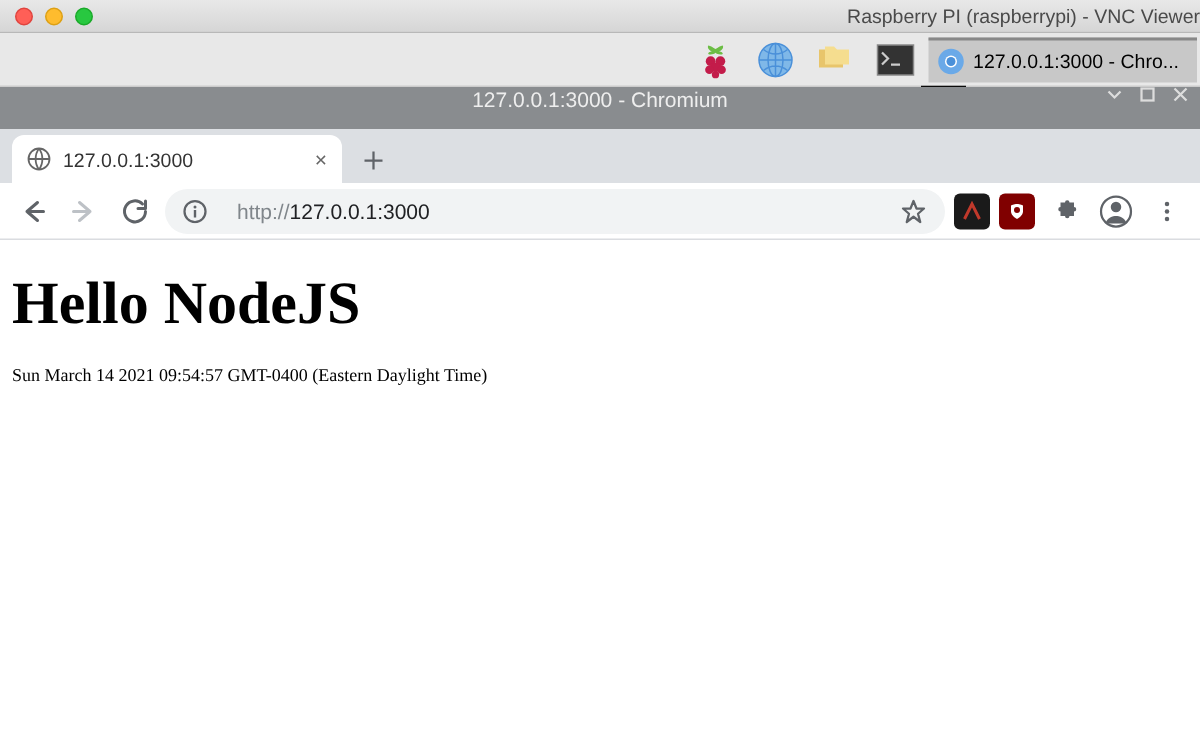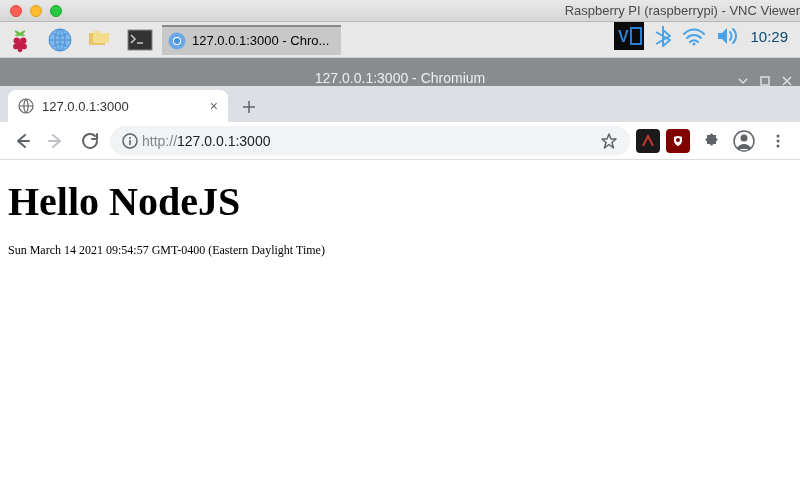--- a/index.html
+++ b/index.html
@@ -8,43 +8,43 @@
   
   .mac-titlebar { height: 22px; background: linear-gradient(#e8e8e8, #d6d6d6); display: flex; align-items: center; position: relative; border-bottom: 1px solid #b8b8b8; }
   .traffic-lights { display: flex; gap: 8px; padding-left: 10px; }
   .tl { width: 12px; height: 12px; border-radius: 50%; }
   .tl.red { background: #ff5f57; border: 0.5px solid #e0443e; }
   .tl.yellow { background: #febc2e; border: 0.5px solid #dda014; }
   .tl.green { background: #28c840; border: 0.5px solid #1aaa29; }
   .mac-title { position: absolute; left: 0; right: 0; text-align: right; font-size: 13px; color: #4a4a4a; pointer-events: none; }
   
   
-  .pi-taskbar { height: 36px; background: #e8e8e8; display: flex; align-items: flex-start; border-bottom: 1px solid #ccc; }
+  .pi-taskbar { height: 36px; background: #e8e8e8; display: flex; align-items: flex-end; border-bottom: 1px solid #ccc; flex-direction: column; }
   .pi-left { display: flex; align-items: center; height: 100%; }
   .pi-btn { height: 36px; width: 40px; display: flex; align-items: center; justify-content: center; }
   .pi-task { height: 30px; background: #c8c8c8; display: flex; align-items: center; padding: 0 12px 0 6px; margin: 0 2px; border-top: 2px solid #888; font-size: 13px; gap: 6px; max-width: 200px; overflow: hidden; white-space: nowrap; }
   .pi-right { margin-left: auto; display: flex; align-items: center; gap: 10px; padding-right: 12px; }
   .pi-clock { font-size: 15px; color: #0c4a6e; }
   
   
-  .chrome-titlebar { height: 28px; background: #898c8f; display: flex; align-items: flex-end; justify-content: center; position: relative; color: #fff; font-size: 14px; }
+  .chrome-titlebar { height: 28px; background: #898c8f; display: flex; align-items: flex-start; justify-content: center; position: relative; color: #fff; font-size: 14px; }
   .chrome-title { color: #eee; }
   .chrome-winbtns { position: absolute; right: 8px; display: flex; gap: 12px; color: #ddd; font-size: 12px; }
   
   
   .tab-strip { height: 36px; background: #dcdfe3; display: flex; align-items: flex-end; padding-left: 8px; }
   .tab { background: #fff; height: 32px; min-width: 220px; border-radius: 8px 8px 0 0; display: flex; align-items: center; padding: 0 10px; gap: 8px; font-size: 13px; color: #333; position: relative; }
   .tab-close { margin-left: auto; color: #666; font-size: 14px; }
   .new-tab { width: 30px; height: 30px; display: flex; align-items: center; justify-content: center; color: #555; font-size: 18px; margin-left: 6px; }
   
   
   .toolbar { height: 38px; background: #fff; border-bottom: 1px solid #dadce0; display: flex; align-items: center; padding: 0 8px; gap: 6px; }
   .tbtn { width: 28px; height: 28px; display: flex; align-items: center; justify-content: center; border-radius: 50%; color: #5f6368; }
   .tbtn.disabled { color: #bdc1c6; }
-  .omnibox { flex: 1; height: 30px; background: #f1f3f4; border-radius: 15px; display: flex; align-items: center; padding: 0 12px; gap: 4px; font-size: 14px; color: #202124; }
+  .omnibox { flex: 1; height: 30px; background: #f1f3f4; border-radius: 15px; display: flex; align-items: center; padding: 0 12px; gap: 20px; font-size: 14px; color: #202124; }
   .omnibox .proto { color: #80868b; }
   .omnibox .host { color: #202124; }
   .omnibox .star { margin-left: auto; color: #5f6368; }
   .ext-icon { width: 24px; height: 24px; display: flex; align-items: center; justify-content: center; border-radius: 4px; }
   
   
   .page { padding: 8px; font-family: "Times New Roman", serif; color: #000; }
   .page h1 { font-size: 40px; font-weight: bold; margin: 10px 0 18px 0; }
   .page p { font-size: 12px; }
   

